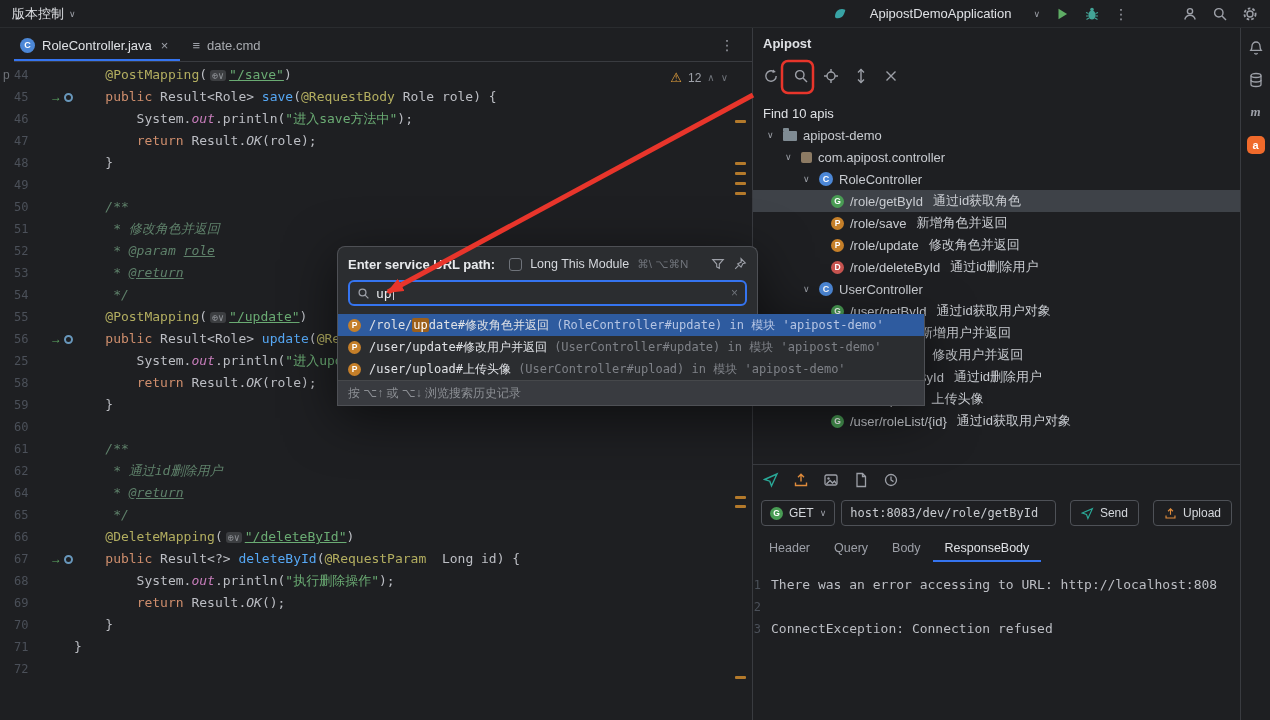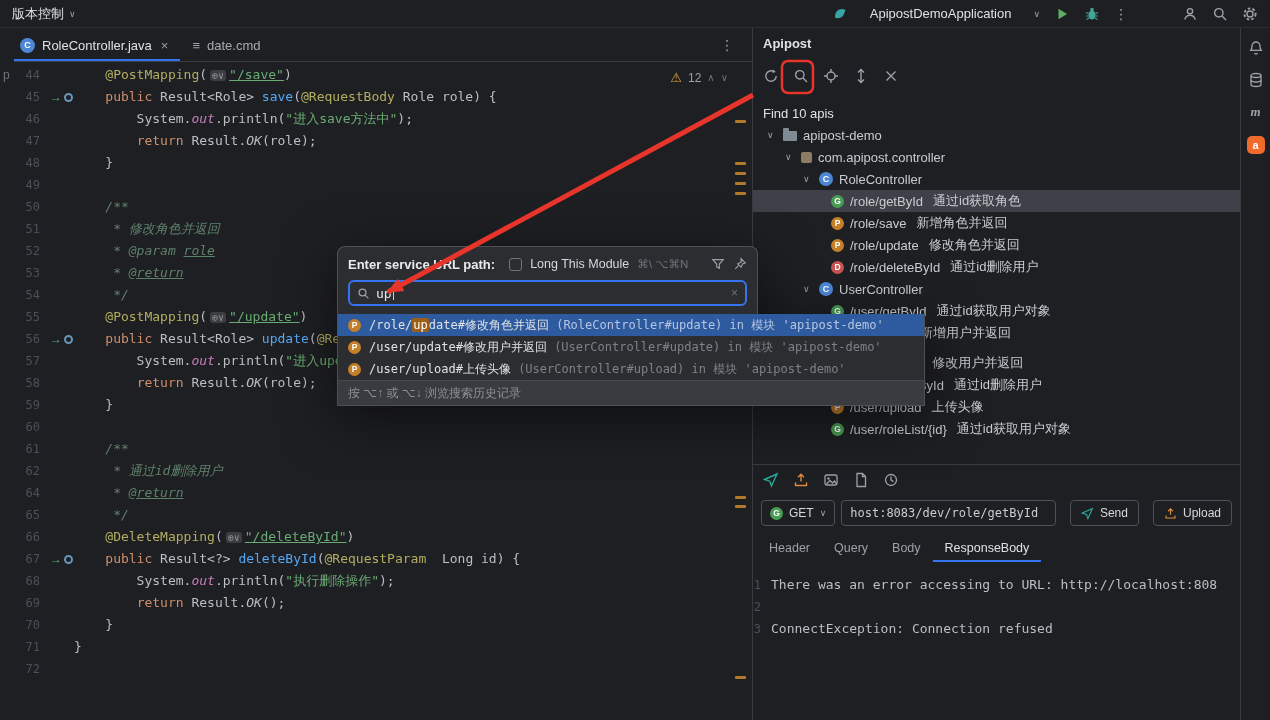--- a/index.html
+++ b/index.html
@@ -29,21 +29,21 @@
   .etab.active{color:#DFE1E5;box-shadow:inset 0 -2px 0 #3574F0}
   .cico{width:15px;height:15px;border-radius:50%;background:#4C87D6;color:#fff;
         font:700 9px/15px "Liberation Sans",sans-serif;text-align:center;flex:none;display:inline-block}
   .tclose{color:#9DA0A8;font-size:13px;margin-left:2px}
   .listico{color:#9DA0A8;font-size:13px}
   .tabbar .kebab{position:absolute;right:18px;top:8px}
 
   
   .code-area{position:absolute;left:0;top:62px;width:752px;bottom:0;overflow:hidden;padding-top:2px}
   .code-line{display:flex;height:22px;padding-left:14px;white-space:pre}
-  .ln{width:36px;text-align:right;padding-right:10px;color:#4B5059;
+  .ln{width:36px;text-align:left;padding-right:10px;color:#4B5059;
       font:12px/22px "DejaVu Sans Mono",monospace;flex:none}
   .gicons{width:24px;flex:none;display:flex;align-items:center;gap:2px}
   .run-arrow{color:#5FAD65;font-weight:700;font-size:12px;line-height:22px}
   .map-ico{width:9px;height:9px;border:2px solid #6897BB;border-radius:50%;display:inline-block}
   .ctext{font:13px/22px "DejaVu Sans Mono",monospace;white-space:pre}
   .sg-pl{color:#BCBEC4}
   .sg-kw{color:#CF8E6D}
   .sg-ann{color:#B3AE60}
   .sg-str{color:#6AAB73}
   .sg-strl{color:#6AAB73;text-decoration:underline}
@@ -201,21 +201,21 @@
         <div class="code-line"><span class="ln">47</span><span class="gicons"></span><span class="ctext"><span class="sg-pl">        </span><span class="sg-kw">return </span><span class="sg-pl">Result.</span><span class="sg-itl">OK</span><span class="sg-pl">(role);</span></span></div>
         <div class="code-line"><span class="ln">48</span><span class="gicons"></span><span class="ctext"><span class="sg-pl">    }</span></span></div>
         <div class="code-line"><span class="ln">49</span><span class="gicons"></span><span class="ctext"></span></div>
         <div class="code-line"><span class="ln">50</span><span class="gicons"></span><span class="ctext"><span class="sg-cm">    /**</span></span></div>
         <div class="code-line"><span class="ln">51</span><span class="gicons"></span><span class="ctext"><span class="sg-cm">     * 修改角色并返回</span></span></div>
         <div class="code-line"><span class="ln">52</span><span class="gicons"></span><span class="ctext"><span class="sg-cm">     * </span><span class="sg-tag">@param </span><span class="sg-tagv">role</span></span></div>
         <div class="code-line"><span class="ln">53</span><span class="gicons"></span><span class="ctext"><span class="sg-cm">     * </span><span class="sg-tagv">@return</span></span></div>
         <div class="code-line"><span class="ln">54</span><span class="gicons"></span><span class="ctext"><span class="sg-cm">     */</span></span></div>
         <div class="code-line"><span class="ln">55</span><span class="gicons"></span><span class="ctext"><span class="sg-pl">    </span><span class="sg-ann">@PostMapping</span><span class="sg-pl">(</span><span class="sg-inlay">⊕∨</span><span class="sg-strl">"/update"</span><span class="sg-pl">)</span></span></div>
         <div class="code-line"><span class="ln">56</span><span class="gicons"><span class="run-arrow">→</span><span class="map-ico"></span></span><span class="ctext"><span class="sg-pl">    </span><span class="sg-kw">public </span><span class="sg-pl">Result&lt;Role&gt; </span><span class="sg-mth">update</span><span class="sg-pl">(</span><span class="sg-ann">@RequestBody </span><span class="sg-pl">Role role</span><span class="sg-pl">) {</span></span></div>
-        <div class="code-line"><span class="ln">57</span><span class="gicons"></span><span class="ctext"><span class="sg-pl">        System.</span><span class="sg-fld">out</span><span class="sg-pl">.println(</span><span class="sg-str">"进入update方法中"</span><span class="sg-pl">);</span></span></div>
+        <div class="code-line"><span class="ln">25</span><span class="gicons"></span><span class="ctext"><span class="sg-pl">        System.</span><span class="sg-fld">out</span><span class="sg-pl">.println(</span><span class="sg-str">"进入update方法中"</span><span class="sg-pl">);</span></span></div>
         <div class="code-line"><span class="ln">58</span><span class="gicons"></span><span class="ctext"><span class="sg-pl">        </span><span class="sg-kw">return </span><span class="sg-pl">Result.</span><span class="sg-itl">OK</span><span class="sg-pl">(role);</span></span></div>
         <div class="code-line"><span class="ln">59</span><span class="gicons"></span><span class="ctext"><span class="sg-pl">    }</span></span></div>
         <div class="code-line"><span class="ln">60</span><span class="gicons"></span><span class="ctext"></span></div>
         <div class="code-line"><span class="ln">61</span><span class="gicons"></span><span class="ctext"><span class="sg-cm">    /**</span></span></div>
         <div class="code-line"><span class="ln">62</span><span class="gicons"></span><span class="ctext"><span class="sg-cm">     * 通过id删除用户</span></span></div>
         <div class="code-line"><span class="ln">64</span><span class="gicons"></span><span class="ctext"><span class="sg-cm">     * </span><span class="sg-tagv">@return</span></span></div>
         <div class="code-line"><span class="ln">65</span><span class="gicons"></span><span class="ctext"><span class="sg-cm">     */</span></span></div>
         <div class="code-line"><span class="ln">66</span><span class="gicons"></span><span class="ctext"><span class="sg-pl">    </span><span class="sg-ann">@DeleteMapping</span><span class="sg-pl">(</span><span class="sg-inlay">⊕∨</span><span class="sg-strl">"/deleteById"</span><span class="sg-pl">)</span></span></div>
         <div class="code-line"><span class="ln">67</span><span class="gicons"><span class="run-arrow">→</span><span class="map-ico"></span></span><span class="ctext"><span class="sg-pl">    </span><span class="sg-kw">public </span><span class="sg-pl">Result&lt;?&gt; </span><span class="sg-mth">deleteById</span><span class="sg-pl">(</span><span class="sg-ann">@RequestParam  </span><span class="sg-pl">Long id</span><span class="sg-pl">) {</span></span></div>
         <div class="code-line"><span class="ln">68</span><span class="gicons"></span><span class="ctext"><span class="sg-pl">        System.</span><span class="sg-fld">out</span><span class="sg-pl">.println(</span><span class="sg-str">"执行删除操作"</span><span class="sg-pl">);</span></span></div>
@@ -315,21 +315,21 @@
           <div class="trow" style="padding-left: 78px;">
             <span class="mico" style="background: rgb(73, 156, 84);">G</span>
             <span class="tpath">/user/getById</span>
             <span class="tdesc">通过id获取用户对象</span>
           </div>
           <div class="trow" style="padding-left: 78px;">
             <span class="mico" style="background: rgb(197, 127, 41);">P</span>
             <span class="tpath">/user/save</span>
             <span class="tdesc">新增用户并返回</span>
           </div>
-          <div class="trow" style="padding-left: 78px; margin-top: 8px;">
+          <div class="trow" style="padding-left: 78px;">
             <span class="mico" style="background: rgb(197, 127, 41);">P</span>
             <span class="tpath">/user/update</span>
             <span class="tdesc">修改用户并返回</span>
           </div>
           <div class="trow" style="padding-left: 78px;">
             <span class="mico" style="background: rgb(199, 84, 80);">D</span>
             <span class="tpath">/user/deleteById</span>
             <span class="tdesc">通过id删除用户</span>
           </div>
           <div class="trow" style="padding-left: 78px;">

